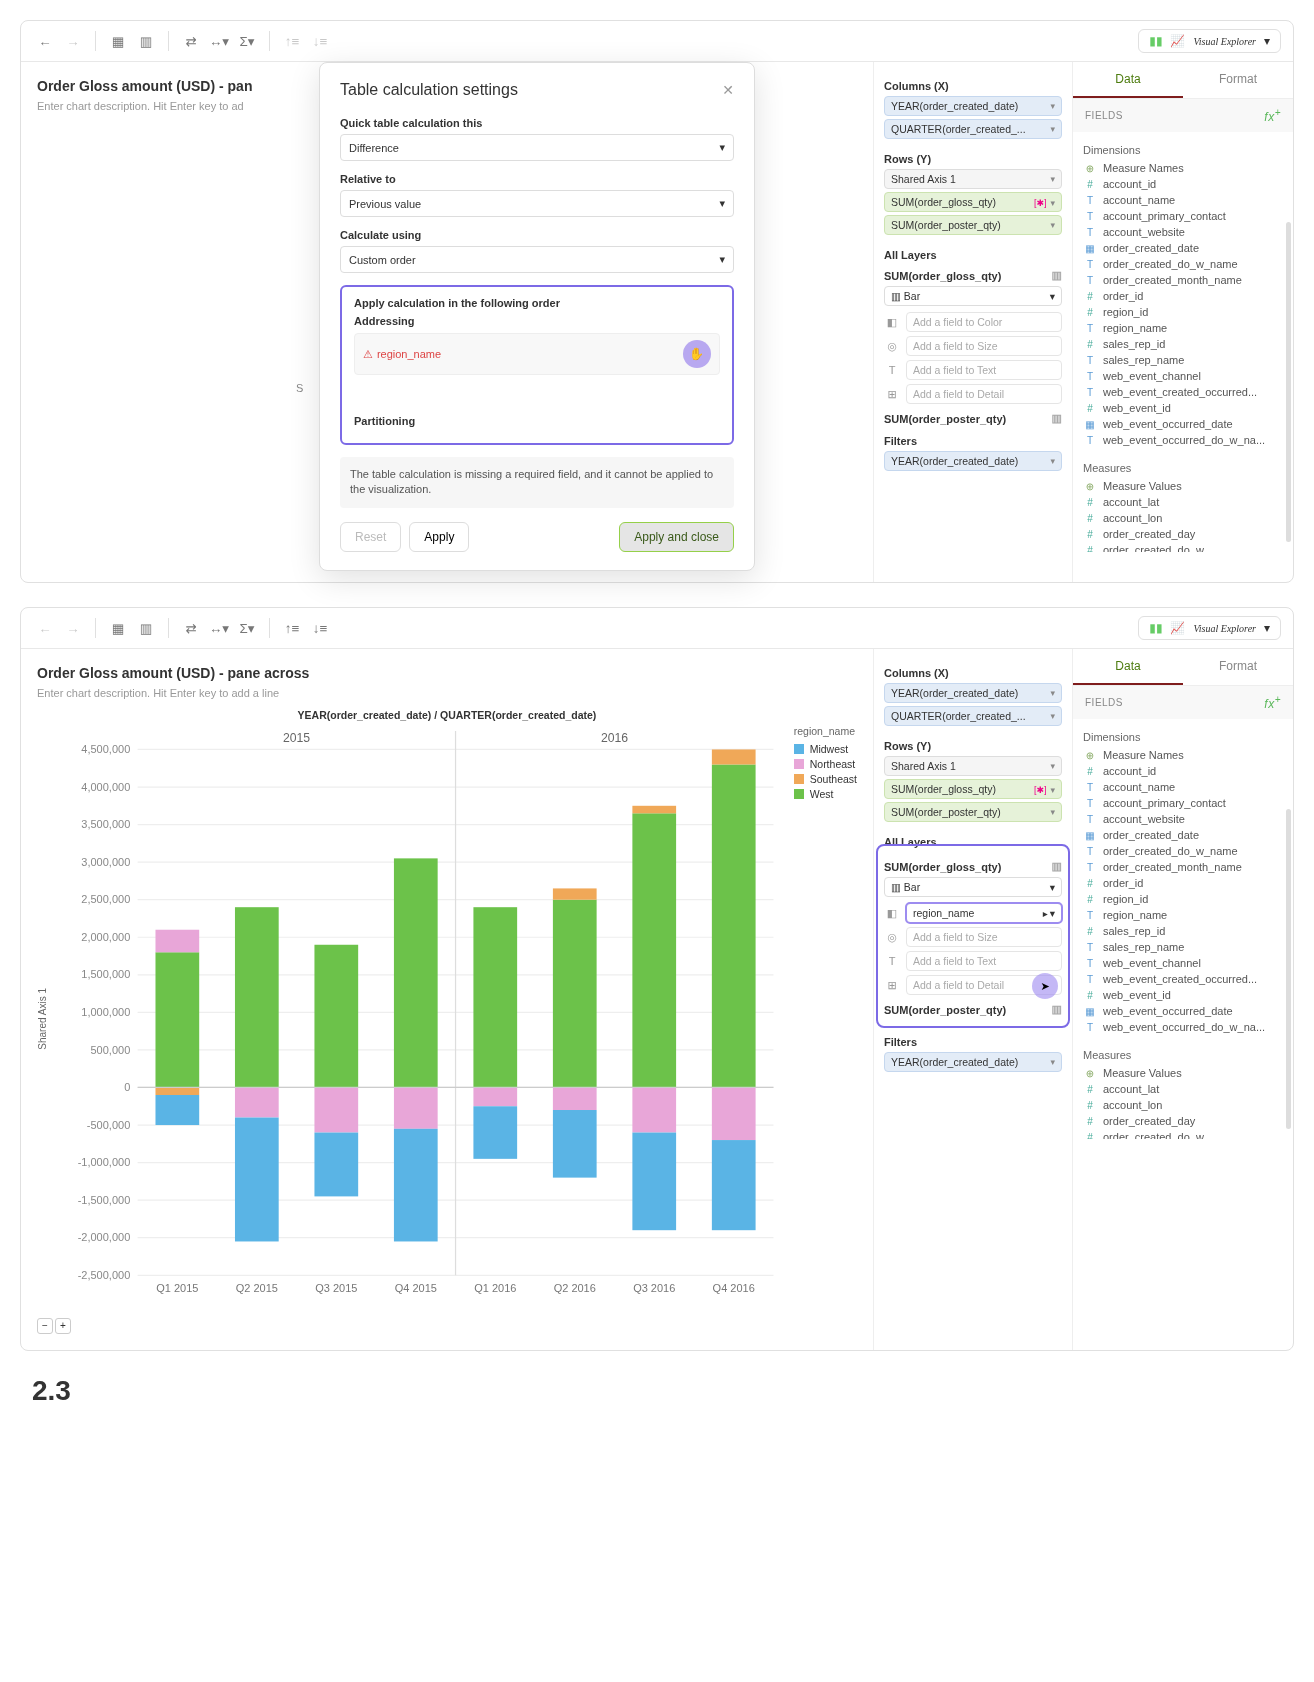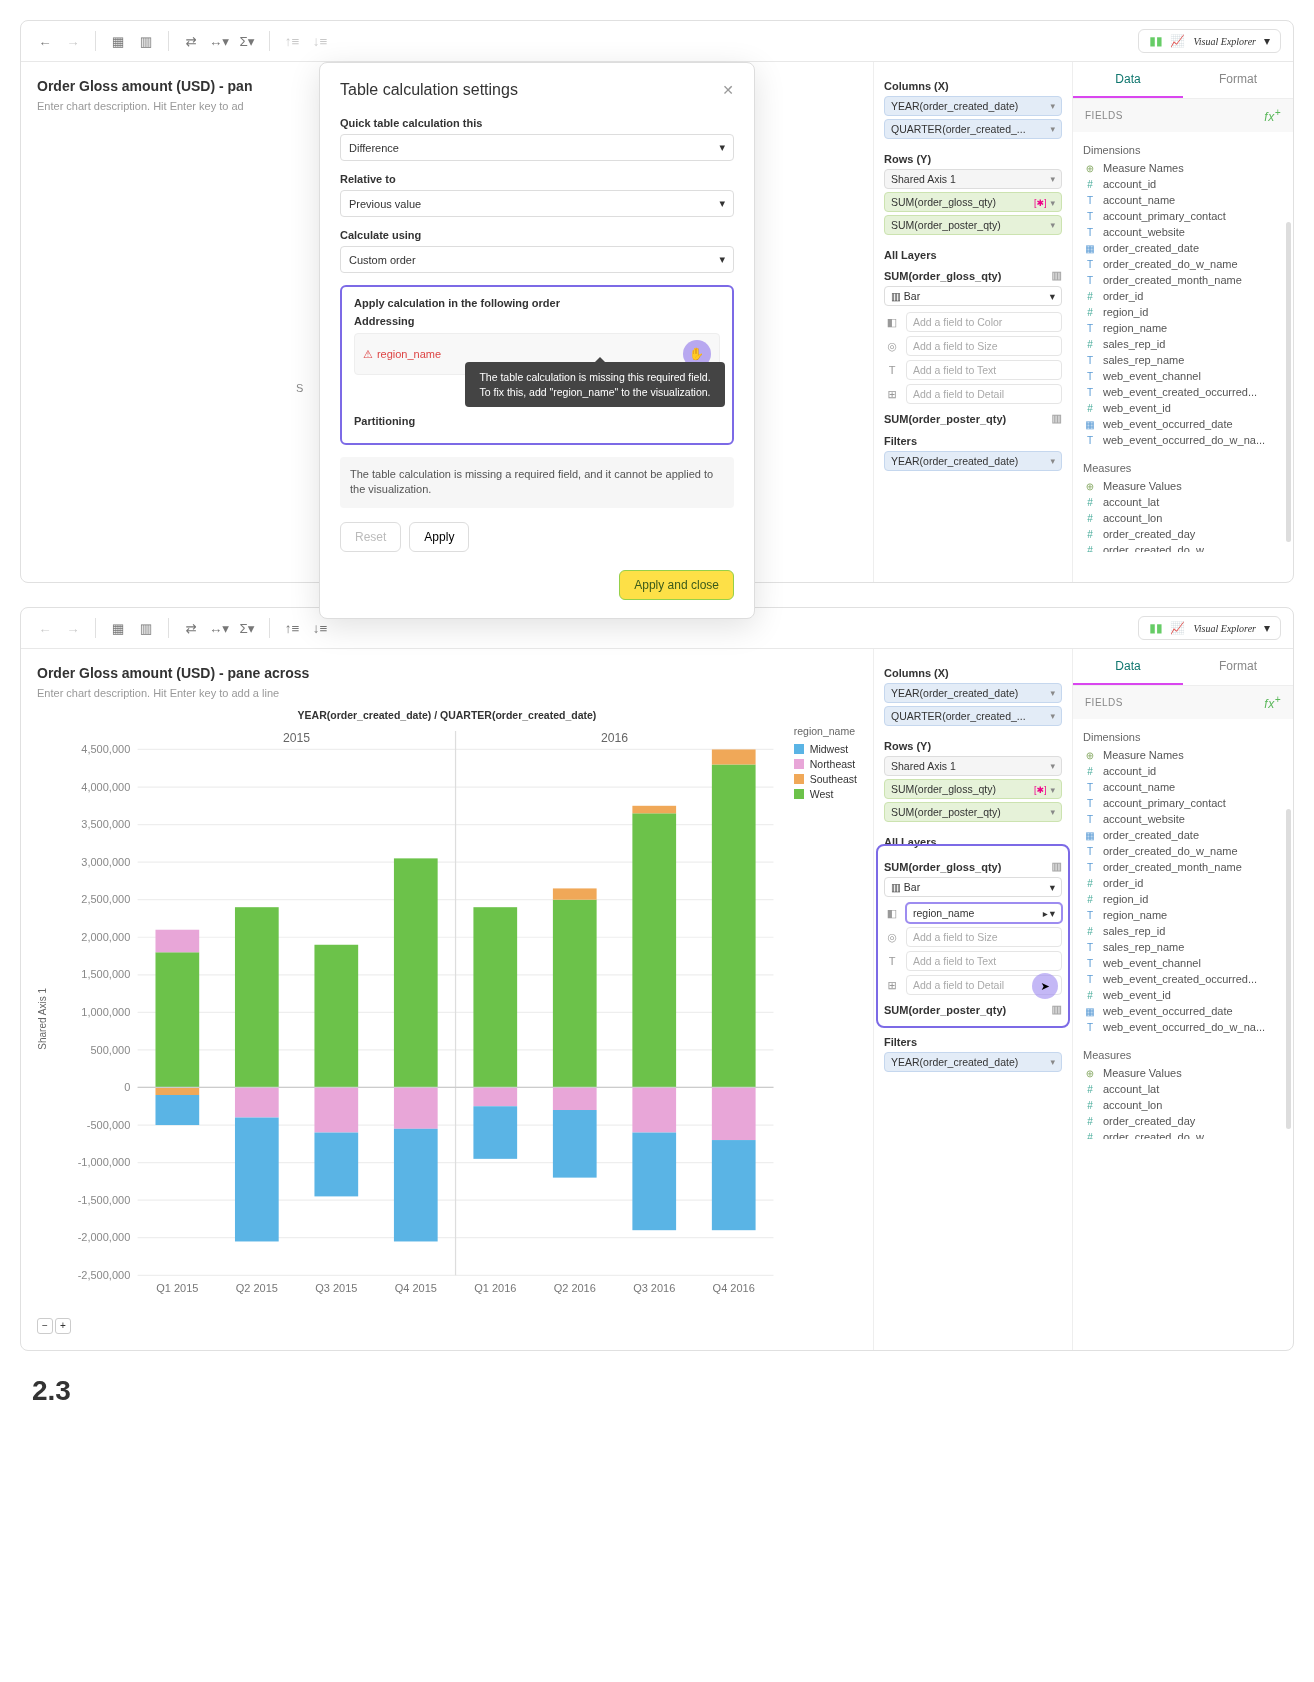--- a/index.html
+++ b/index.html
@@ -23,21 +23,21 @@
 .pill .arrow { color: #888; font-size: 9px; cursor: pointer; }
 .pill .tc { color: #e08; font-size: 9px; margin-right: 4px; }
 .mark-select { border: 1px solid #ddd; border-radius: 4px; padding: 3px 6px; display: flex; justify-content: space-between; align-items: center; margin-bottom: 6px; font-size: 10.5px; }
 .shelf-row { display: flex; align-items: center; gap: 6px; margin-bottom: 4px; }
 .shelf-icon { width: 16px; text-align: center; color: #999; font-size: 11px; }
 .shelf-input { flex: 1; border: 1px solid #e5e5e5; border-radius: 4px; padding: 3px 6px; font-size: 10.5px; color: #aaa; }
 .shelf-input.filled { background: #fff; color: #333; display: flex; justify-content: space-between; align-items: center; }
 .shelf-input.highlight { outline: 2px solid #9d8cf0; outline-offset: -1px; }
 .tabs { display: flex; border-bottom: 1px solid #eee; }
 .tab { flex: 1; text-align: center; padding: 10px 0; font-size: 12px; cursor: pointer; color: #888; }
-.tab.active { color: #0f766e; border-bottom: 2px solid #d946ef; }
+.tab.active { color: #4d7c0f; border-bottom: 2px solid #7f1d1d; }
 .fields-header { display: flex; justify-content: space-between; align-items: center; padding: 8px 12px; background: #f8f8f8; font-size: 10px; color: #888; letter-spacing: 0.5px; }
 .fx-icon { color: #5bb85b; font-style: italic; font-size: 12px; }
 .fields-body { padding: 4px 10px 10px; max-height: 420px; overflow-y: auto; }
 .field-group-label { font-size: 11px; color: #666; margin: 8px 0 4px; }
 .field-item { display: flex; align-items: center; gap: 6px; padding: 2px 0; font-size: 11px; color: #555; cursor: pointer; }
 .fi-icon { width: 14px; text-align: center; font-size: 10px; }
 .fi-icon.num { color: #4a9; }
 .fi-icon.text { color: #5a9bd5; }
 .fi-icon.date { color: #5a9bd5; }
 .fi-icon.geo { color: #8a6; }
@@ -52,21 +52,21 @@
 .order-box .sub { font-size: 11px; font-weight: 600; margin: 6px 0; }
 .addr-row { background: #f8f8f8; border: 1px solid #eee; border-radius: 4px; padding: 6px 8px; display: flex; align-items: center; gap: 8px; position: relative; margin: 6px 0 40px; }
 .warn-pill { color: #d44; display: flex; align-items: center; gap: 4px; font-size: 11px; }
 .cursor-circle { width: 28px; height: 28px; background: #b8a8f0; border-radius: 50%; margin-left: auto; display: flex; align-items: center; justify-content: center; }
 .tooltip { position: absolute; top: 28px; left: 110px; background: #444; color: #fff; font-size: 10.5px; padding: 8px 10px; border-radius: 4px; width: 260px; text-align: center; line-height: 1.4; }
 .tooltip::before { content: ""; position: absolute; top: -5px; left: 130px; border: 5px solid transparent; border-bottom-color: #444; border-top: 0; }
 .warn-banner { background: #f6f6f6; border-radius: 4px; padding: 10px; font-size: 11px; color: #555; line-height: 1.4; margin-bottom: 14px; }
 .modal-footer { display: flex; gap: 8px; align-items: flex-start; }
 .btn { border-radius: 6px; padding: 7px 14px; font-size: 12px; cursor: pointer; border: 1px solid #ddd; background: #fff; }
 .btn.disabled { color: #bbb; }
-.btn.primary { background: #fde047; border-color: #95d049; color: #2a4; font-weight: 500; color: #3a5a1a; margin-top: 48px; }
+.btn.primary { background: #e5e5e5; border-color: #95d049; color: #2a4; font-weight: 500; color: #3a5a1a; }
 .spacer { flex: 1; }
 
 .chart-area { display: flex; position: relative; }
 .y-axis-label { writing-mode: vertical-rl; transform: rotate(180deg); font-size: 10px; color: #666; margin-right: 4px; align-self: center; }
 .chart-svg { flex: 1; }
 .legend { font-size: 10.5px; margin-left: 8px; }
 .legend-title { color: #666; margin-bottom: 6px; }
 .legend-item { display: flex; align-items: center; gap: 6px; margin-bottom: 3px; }
 .legend-sw { width: 10px; height: 10px; }
 .zoom-ctrl { display: flex; gap: 2px; margin-top: 6px; }
@@ -132,21 +132,20 @@
           <div class="form-label">Apply calculation in the following order</div>
           <div class="sub">Addressing</div>
           <div class="addr-row">
             <span class="warn-pill">
               <span>⚠</span>
               <span>region_name</span>
             </span>
             <div class="cursor-circle">
               <span style="font-size:12px">✋</span>
             </div>
-            <div class="tooltip">The table calculation is missing this required field. To fix this, add "region_name" to the visualization.</div>
           </div>
           <div class="sub">Partitioning</div>
         </div>
         <div class="warn-banner">The table calculation is missing a required field, and it cannot be applied to the visualization.</div>
         <div class="modal-footer">
           <button class="btn disabled">Reset</button>
           <button class="btn">Apply</button>
           <div class="spacer"></div>
           <button class="btn primary">Apply and close</button>
         </div>

